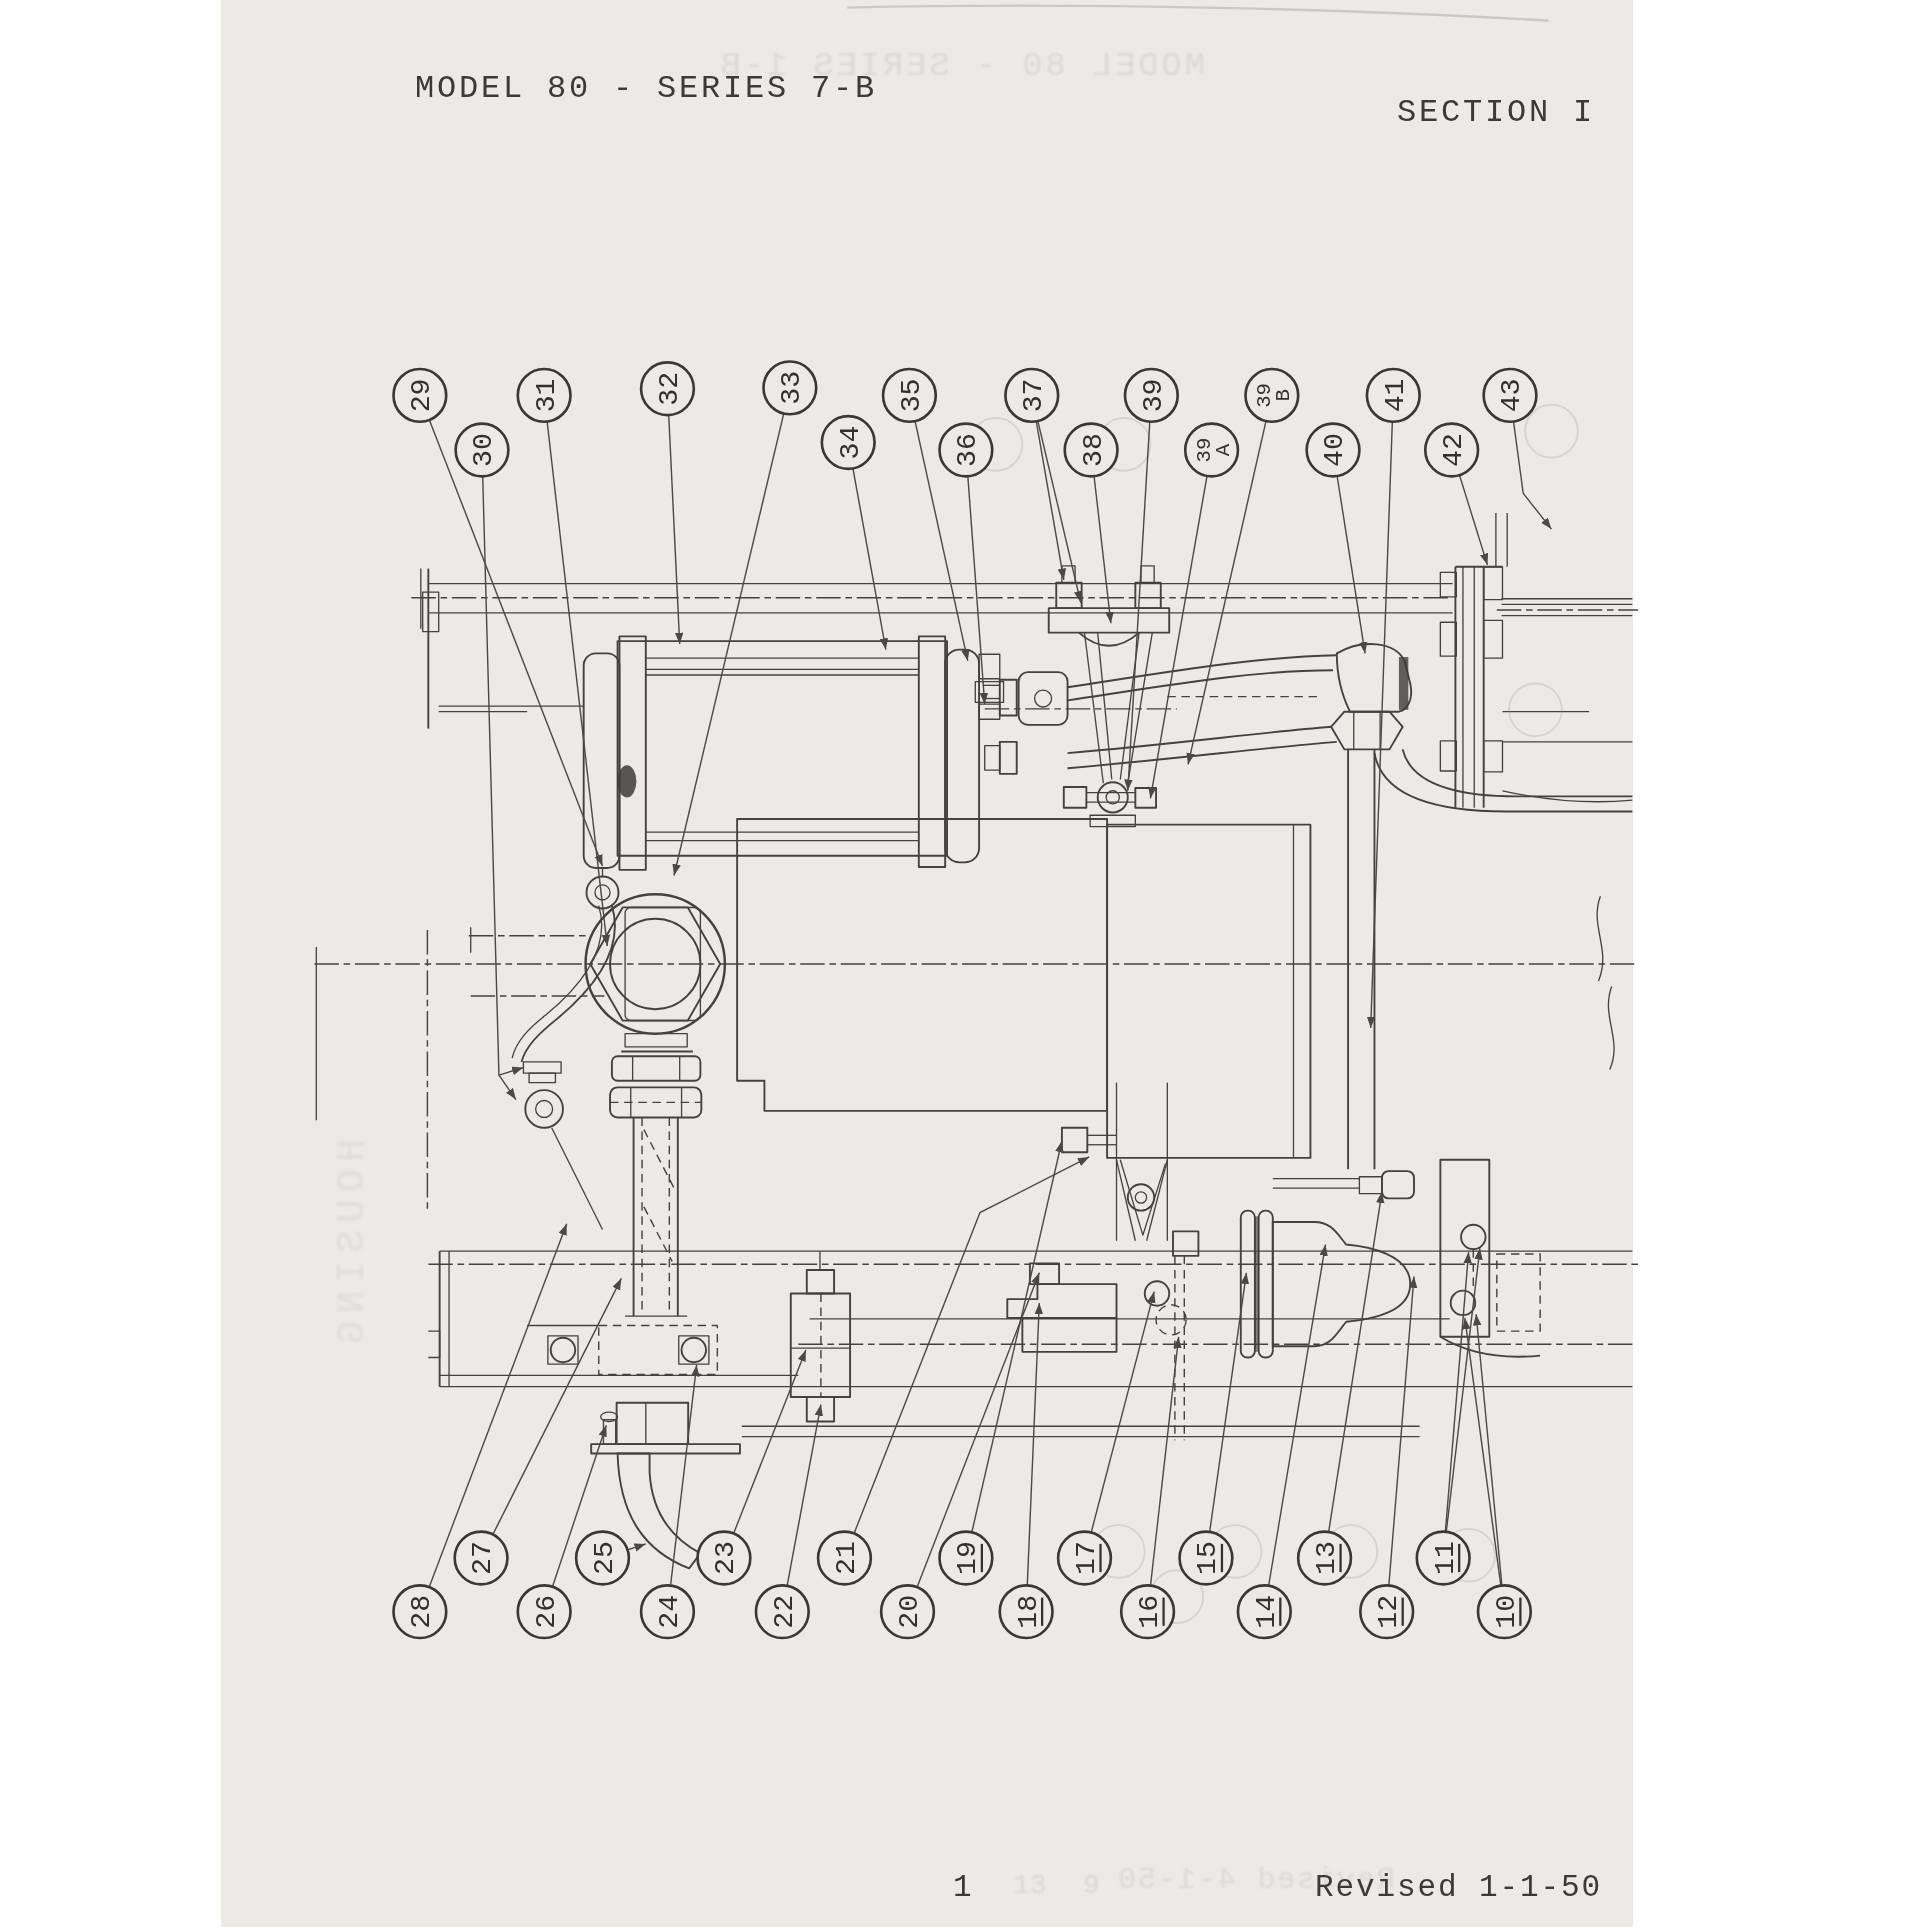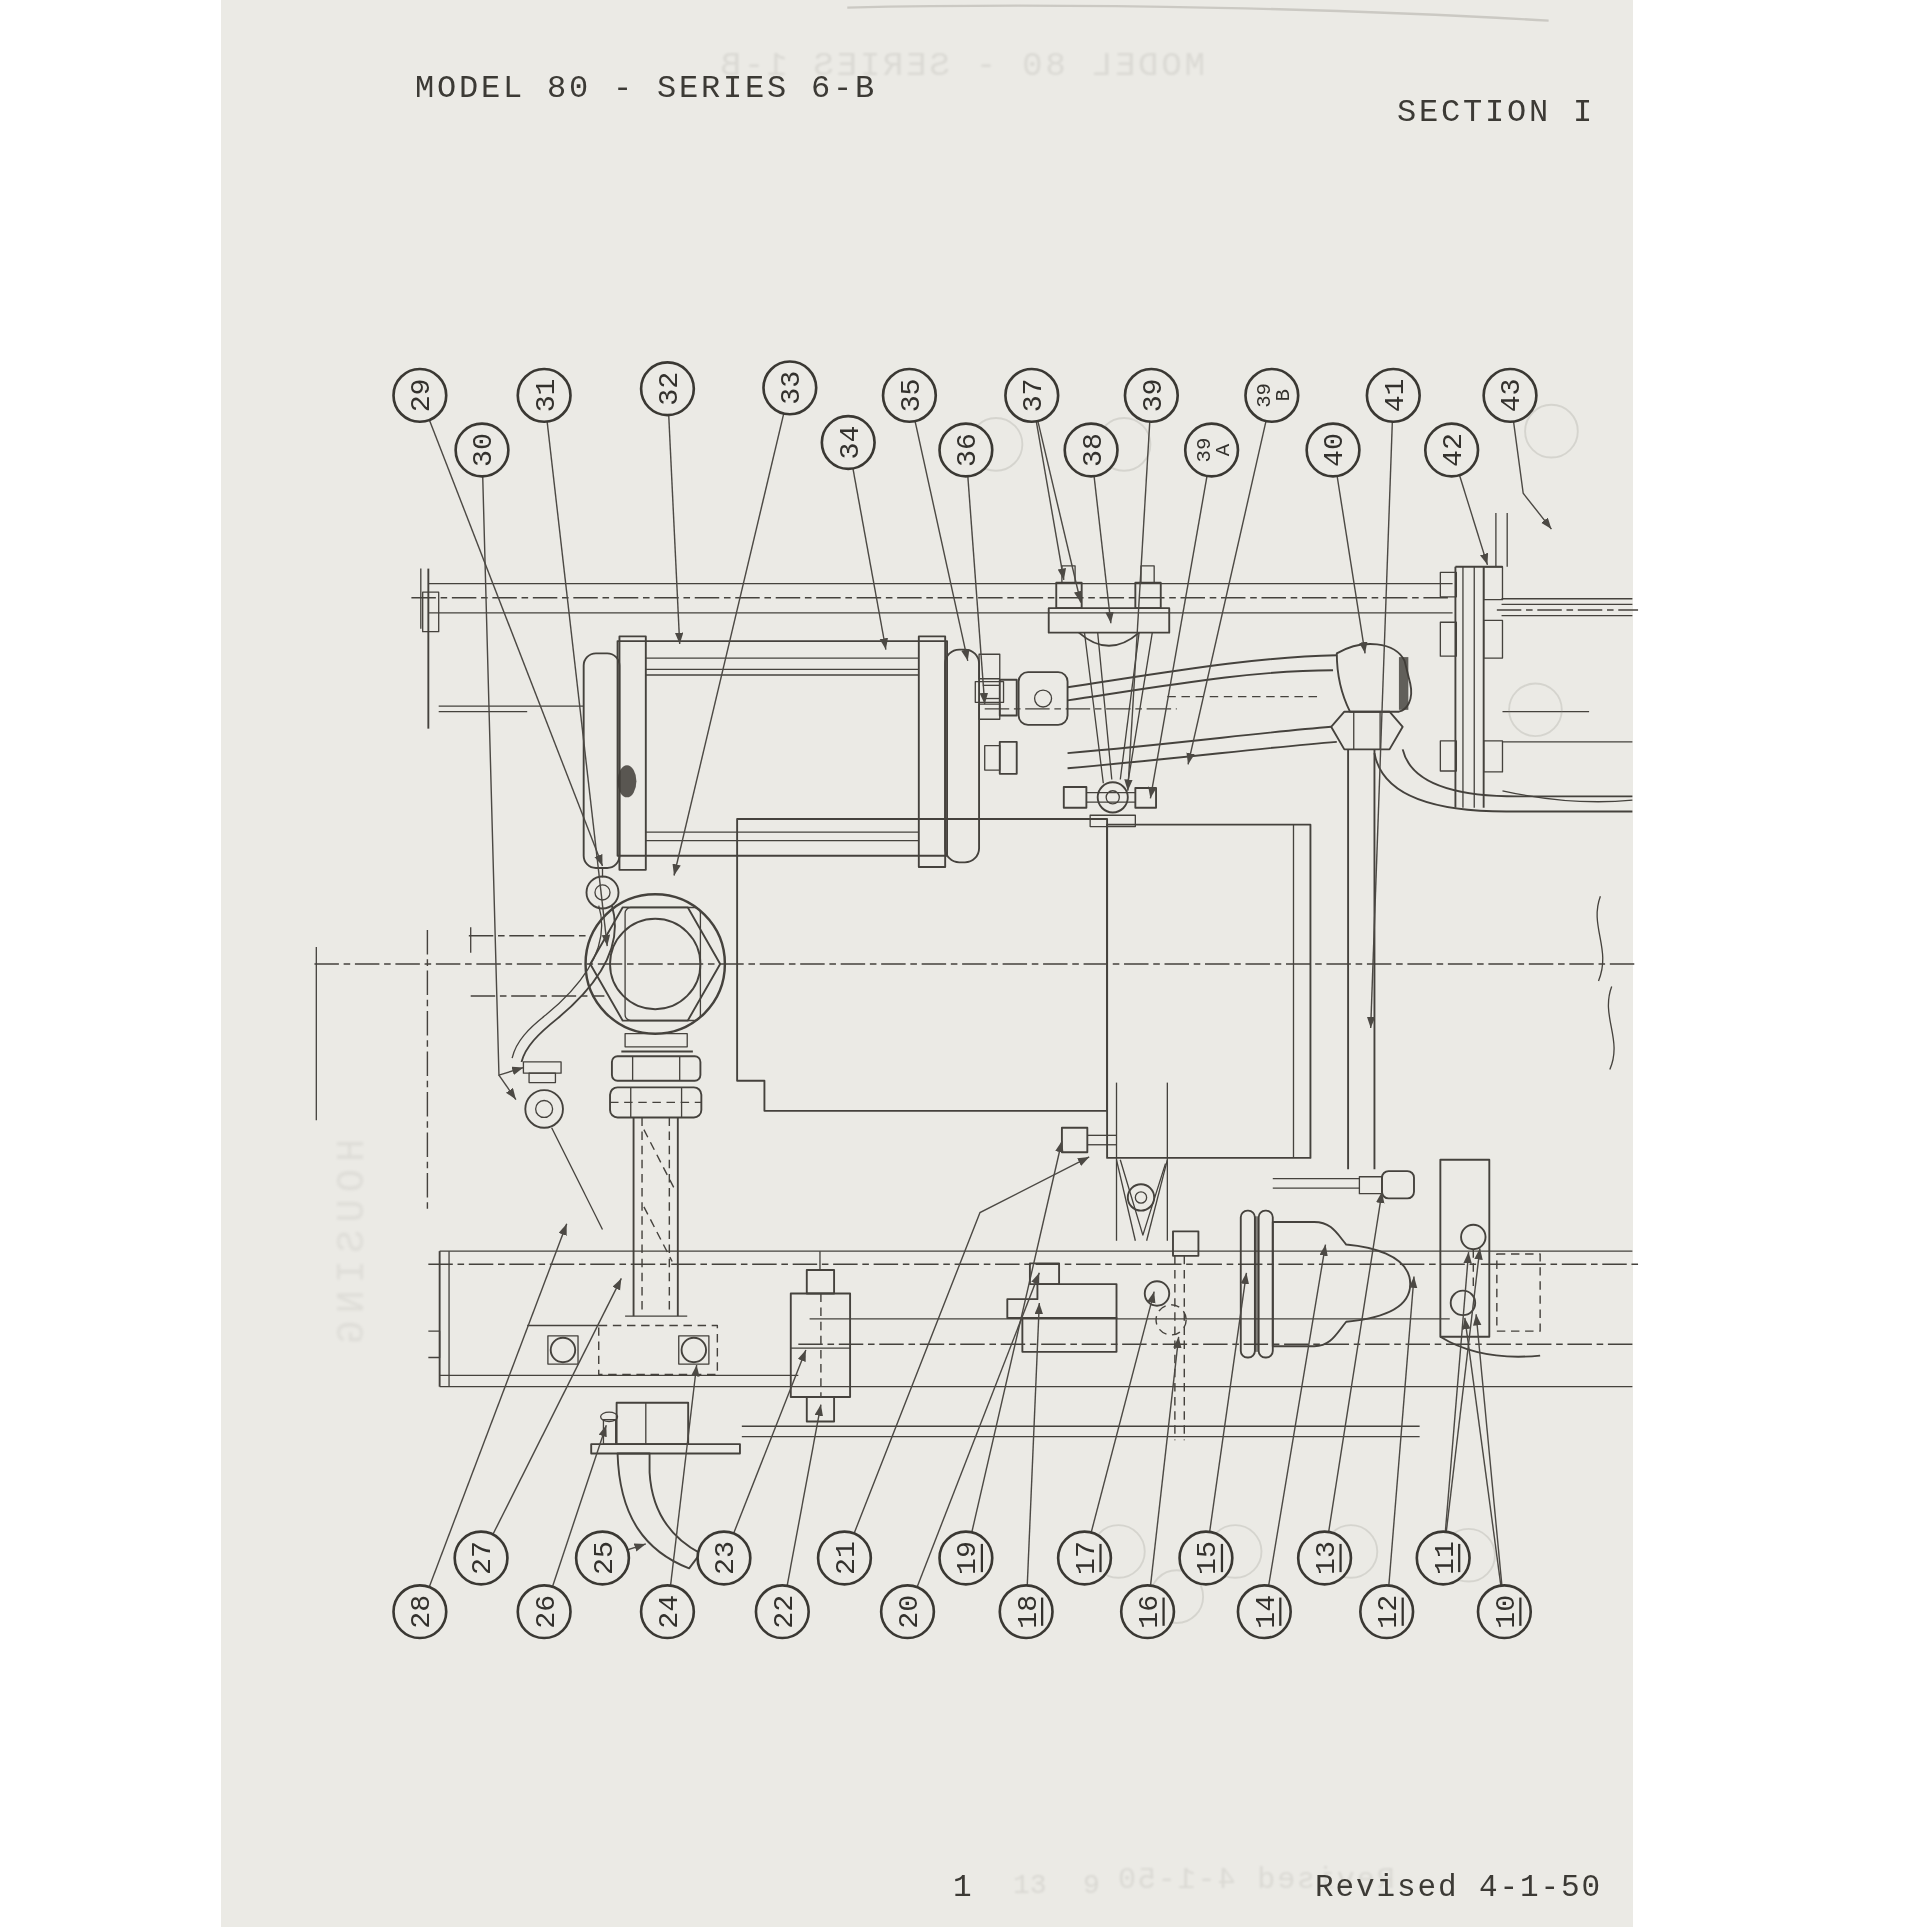--- a/index.html
+++ b/index.html
@@ -37,24 +37,24 @@
 
 <div class="stage">
   <div class="paper"></div>
 
   <div class="ghost-t" style="left:753px;top:47px;font-size:34px;letter-spacing:2.8px;width:452px;">MODEL 80 - SERIES 1-B</div>
   <div class="ghost-t" style="left:1116px;top:1863px;font-size:30px;letter-spacing:1.9px;">Revised 4-1-50</div>
   <div class="ghost-mark" style="left:1013px;top:1870px;">13</div>
   <div class="ghost-mark" style="left:1083px;top:1870px;">9</div>
   <div class="ghost-side" style="left:331px;top:1139px;">HOUSING</div>
 
-  <div class="txt hdr" style="left:415px;top:70px;">MODEL 80 - SERIES 6-B</div>
+  <div class="txt hdr" style="left:415px;top:70px;">MODEL 80 - SERIES 7-B</div>
   <div class="txt hdr" style="left:1397px;top:94px;text-align:center;">SECTION I</div>
   <div class="txt ftr" style="left:953px;top:1870px;">1</div>
-  <div class="txt ftr" style="left:1315px;top:1870px;">Revised 4-1-50</div>
+  <div class="txt ftr" style="left:1315px;top:1870px;">Revised 1-1-50</div>
 
   <svg id="diagram-svg" width="1928" height="1928" viewBox="0 0 2048 2048">
     <defs>
       <marker id="arrowhead" markerWidth="10" markerHeight="8" refX="8" refY="3" orient="auto">
         <path d="M0,0 L8,3 L0,6 Z" fill="#4c4944"></path>
       </marker>
     </defs>
 
     <path class="crease" d="M900,8 C1150,2 1450,10 1645,22"></path>
 

